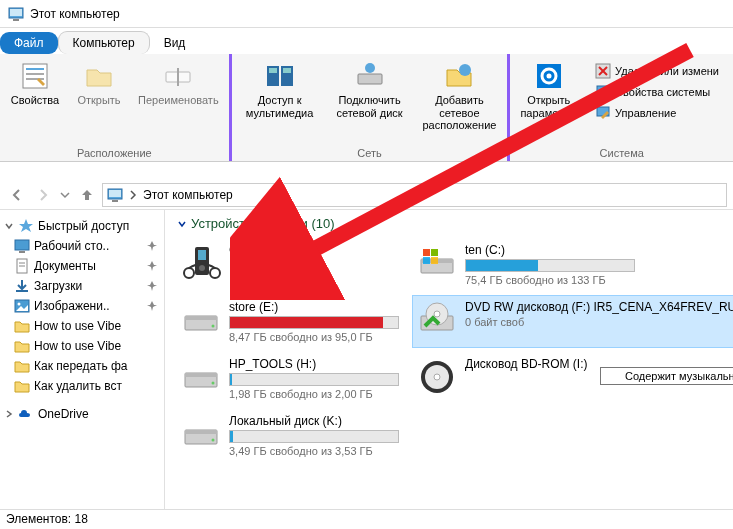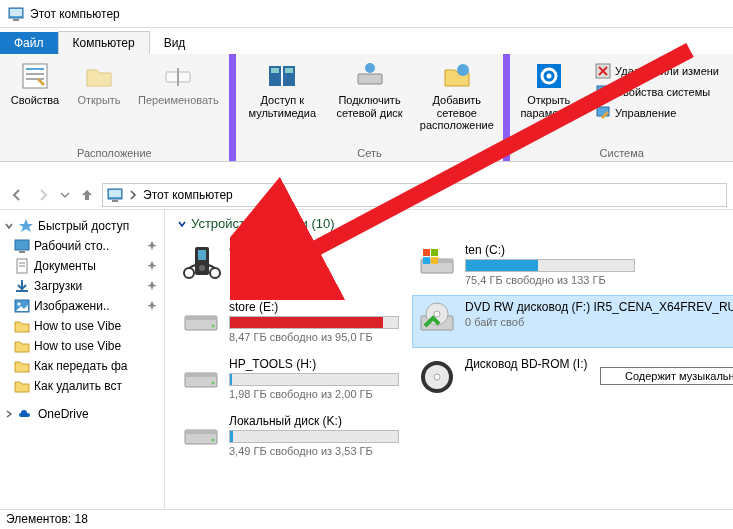--- a/index.html
+++ b/index.html
@@ -25,34 +25,35 @@
     display: flex;
     align-items: flex-end;
     height: 26px;
     background: #fff;
   }
   .tab {
     padding: 4px 14px;
     font-size: 12px;
     cursor: pointer;
     position: relative;
+    border-radius: 9px;
   }
   .tab.file { background: #1979ca; color: #fff; }
   .tab.active { background: #f5f5f5; border: 1px solid #ccc; border-bottom: none; }
   .ribbon {
     display: flex;
     background: #f5f5f5;
     border-bottom: 1px solid #ccc;
     height: 108px;
   }
   .ribbon-group {
     display: flex;
     flex-direction: column;
     align-items: center;
-    border-right: 7px solid #8b5cf6;
+    border-right: 3px solid #8b5cf6;
     padding: 4px 6px 2px 6px;
     justify-content: space-between;
   }
   .ribbon-group-items { display: flex; gap: 6px; }
   .ribbon-group-label { font-size: 11px; color: #666; padding-top: 2px; }
   .ribbon-btn {
     display: flex;
     flex-direction: column;
     align-items: center;
     text-align: center;

